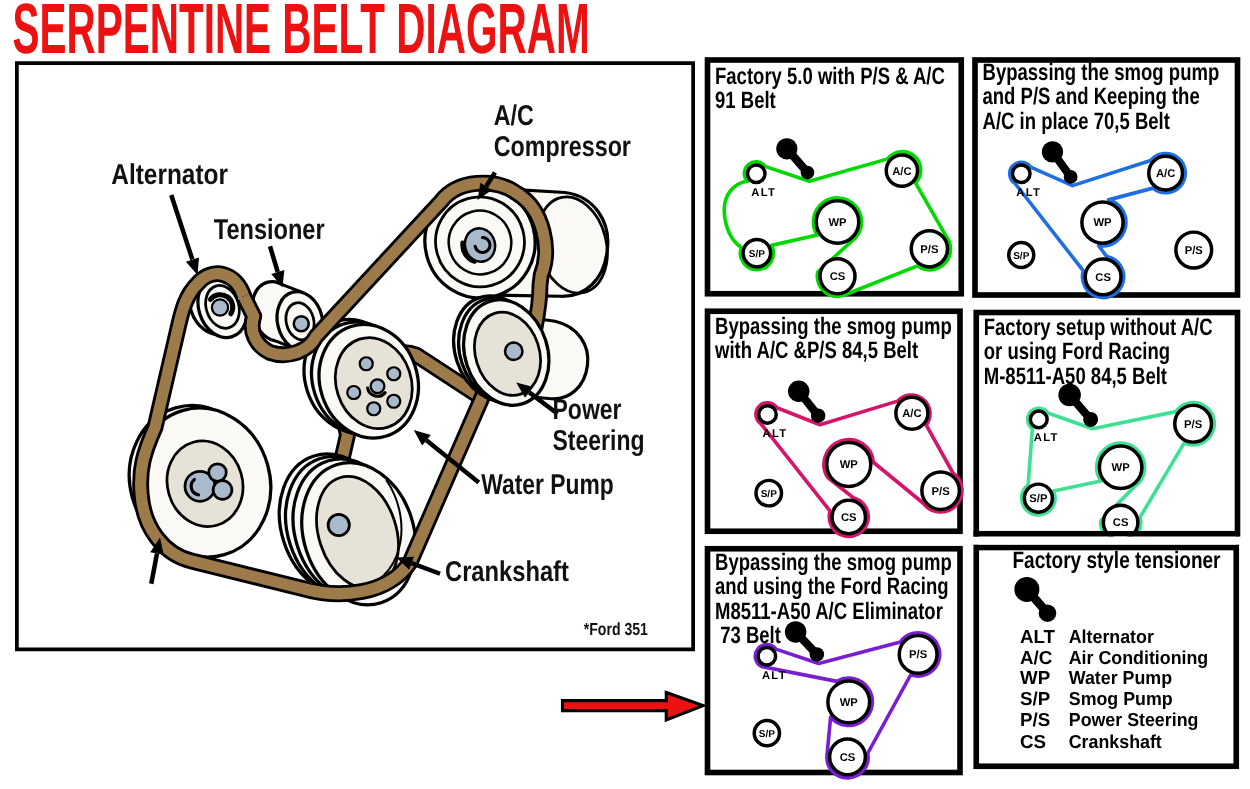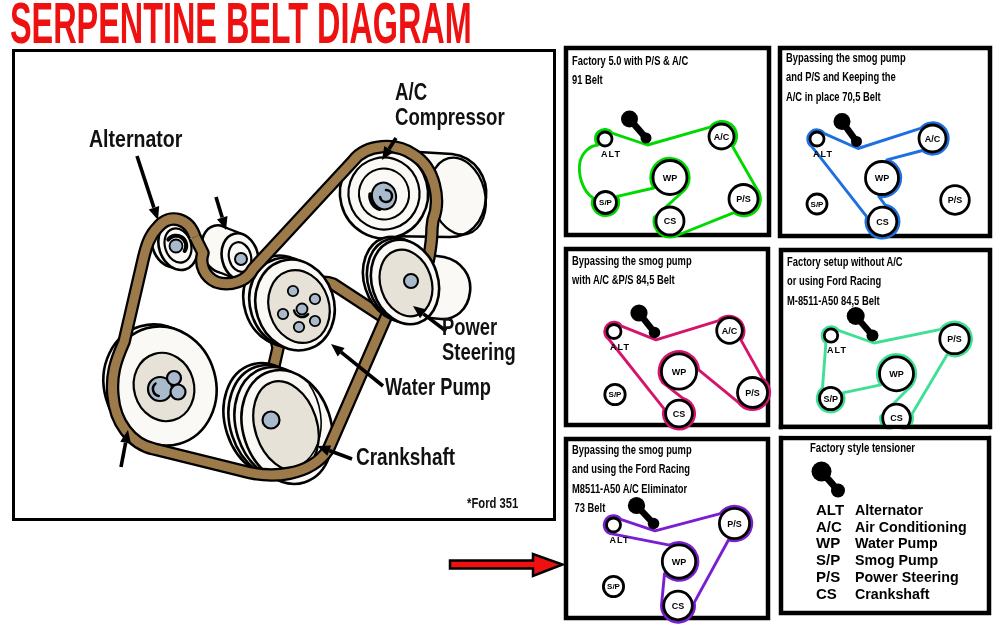--- a/index.html
+++ b/index.html
@@ -1,17 +1,17 @@
 <!DOCTYPE html>
 <html><head><meta charset="utf-8"><style>
 html,body{margin:0;padding:0;background:#fff;}
 #page{position:relative;width:1000px;height:631px;overflow:hidden;background:#fff;
   font-family:"Liberation Sans",sans-serif;}
 .abs{position:absolute;}
-.ptitle{font-weight:bold;font-size:12px;line-height:19.3px;color:#000;z-index:30;}
+.ptitle{font-weight:bold;font-size:19px;line-height:19.3px;color:#000;z-index:30;}
 .mlabel{font-weight:bold;font-size:23px;color:#111;z-index:30;line-height:25px;}
 </style></head>
 <body>
 <div id="page">
 <svg width="1000" height="631" viewBox="0 0 1000 631" style="position:absolute;left:0;top:0">
 <rect x="13.5" y="50.5" width="541" height="469" fill="white" stroke="#000" stroke-width="3"></rect>
 <path d="M385,318 L333,284 C305,273 268,315 278,348 L267,396" fill="none" stroke="#000" stroke-width="13.5" stroke-linejoin="round" stroke-linecap="butt"></path>
       <path d="M385,318 L333,284 C305,273 268,315 278,348 L267,396" fill="none" stroke="#9c7a4a" stroke-width="9" stroke-linejoin="round" stroke-linecap="butt"></path>
 <path d="M385,150 L452,154 C476,157 488,178 486,198 C484,224 468,238 448,237 L382,236 Z" fill="#faf9f6" stroke="#000" stroke-width="2.6"></path>
 <ellipse cx="458" cy="196" rx="27" ry="39" transform="rotate(-14 458 196)" fill="none" stroke="#000" stroke-width="2.2"></ellipse>
@@ -166,20 +166,21 @@
 <circle cx="653.5" cy="523.5" r="5.8" fill="#000"></circle>
 <line x1="778.8" y1="427" x2="990.2" y2="427" stroke="#000" stroke-width="4.5"></line>
 <rect x="783" y="429.3" width="206" height="6.3" fill="white"></rect>
 <line x1="821.5" y1="471.5" x2="838" y2="490.5" stroke="#000" stroke-width="7"></line>
 <circle cx="821.5" cy="471.5" r="10" fill="#000"></circle>
 <circle cx="838" cy="490.5" r="7" fill="#000"></circle>
 </svg>
 <div class="abs" style="left:10px;top:-10px;color:#ee1111;font-weight:bold;font-size:57px;z-index:30"><span style="display:inline-block;transform:scaleX(0.568);transform-origin:0 0;white-space:nowrap">SERPENTINE BELT DIAGRAM</span></div>
 
 <div class="abs mlabel" style="left:89px;top:127px"><span style="display:inline-block;transform:scaleX(0.85);transform-origin:0 0;white-space:nowrap">Alternator</span></div>
+<div class="abs mlabel" style="left:171px;top:171px"><span style="display:inline-block;transform:scaleX(0.82);transform-origin:0 0;white-space:nowrap">Tensioner</span></div>
 <div class="abs mlabel" style="left:395px;top:80px"><span style="display:inline-block;transform:scaleX(0.81);transform-origin:0 0;white-space:nowrap">A/C<br>Compressor</span></div>
 <div class="abs mlabel" style="left:442px;top:315px"><span style="display:inline-block;transform:scaleX(0.8);transform-origin:0 0;white-space:nowrap">Power<br>Steering</span></div>
 <div class="abs mlabel" style="left:385px;top:375px"><span style="display:inline-block;transform:scaleX(0.795);transform-origin:0 0;white-space:nowrap">Water Pump</span></div>
 <div class="abs mlabel" style="left:356px;top:445px"><span style="display:inline-block;transform:scaleX(0.825);transform-origin:0 0;white-space:nowrap">Crankshaft</span></div>
 <div class="abs mlabel" style="left:467px;top:491px;font-size:14px"><span style="display:inline-block;transform:scaleX(0.805);transform-origin:0 0;white-space:nowrap">*Ford 351</span></div>
 
 <div class="abs ptitle" style="left:572px;top:52px"><span style="display:inline-block;transform:scaleX(0.78);transform-origin:0 0;white-space:nowrap">Factory 5.0 with P/S &amp; A/C<br>91 Belt</span></div>
 <div class="abs ptitle" style="left:786px;top:49px"><span style="display:inline-block;transform:scaleX(0.78);transform-origin:0 0;white-space:nowrap">Bypassing the smog pump<br>and P/S and Keeping the<br>A/C in place  70,5 Belt</span></div>
 <div class="abs ptitle" style="left:572px;top:252px"><span style="display:inline-block;transform:scaleX(0.78);transform-origin:0 0;white-space:nowrap">Bypassing the smog pump<br>with A/C &amp;P/S 84,5 Belt</span></div>
 <div class="abs ptitle" style="left:787px;top:253px"><span style="display:inline-block;transform:scaleX(0.78);transform-origin:0 0;white-space:nowrap">Factory setup without A/C<br>or using Ford Racing<br>M-8511-A50 84,5 Belt</span></div>

